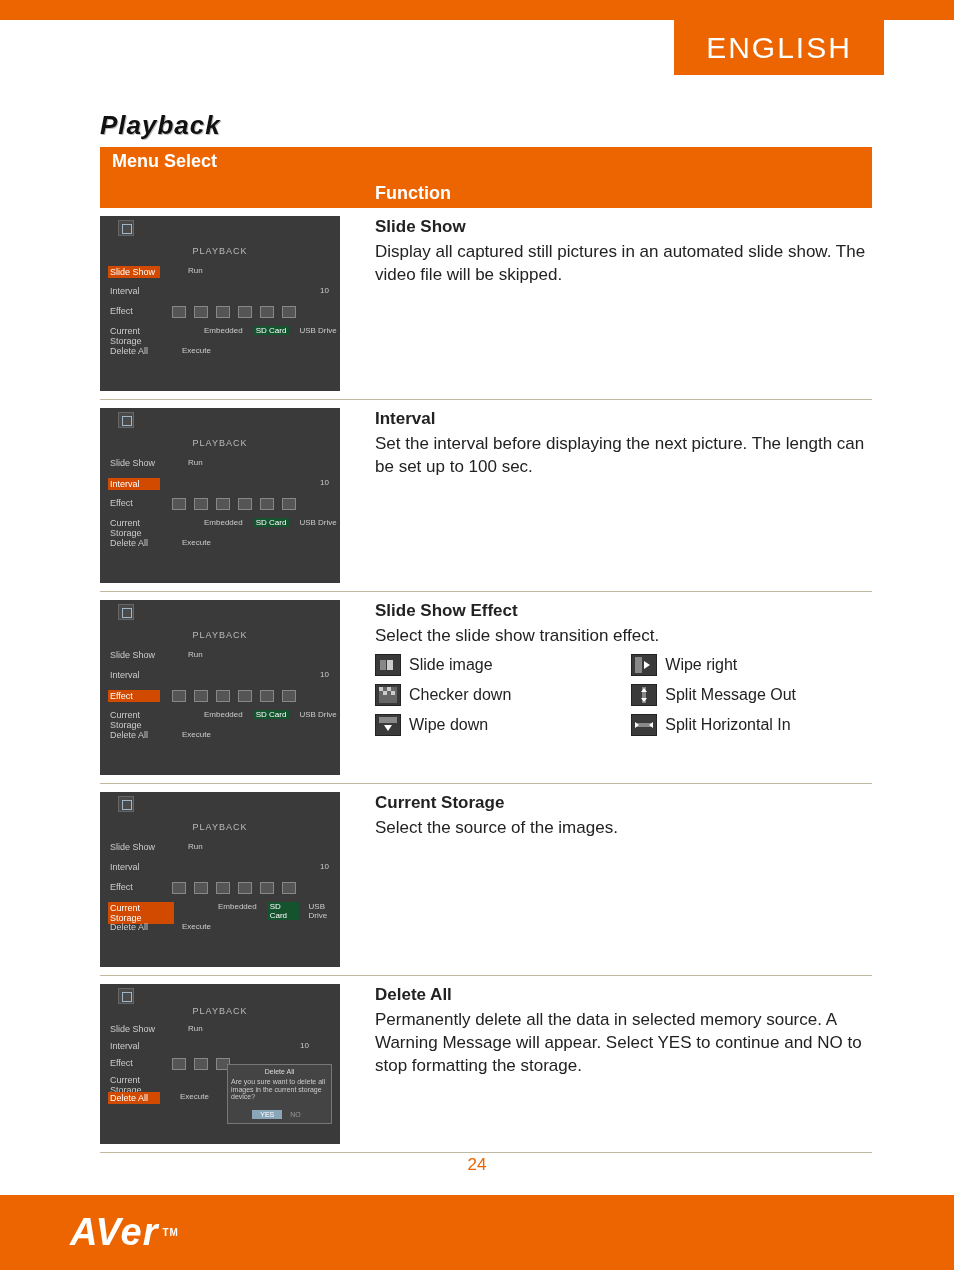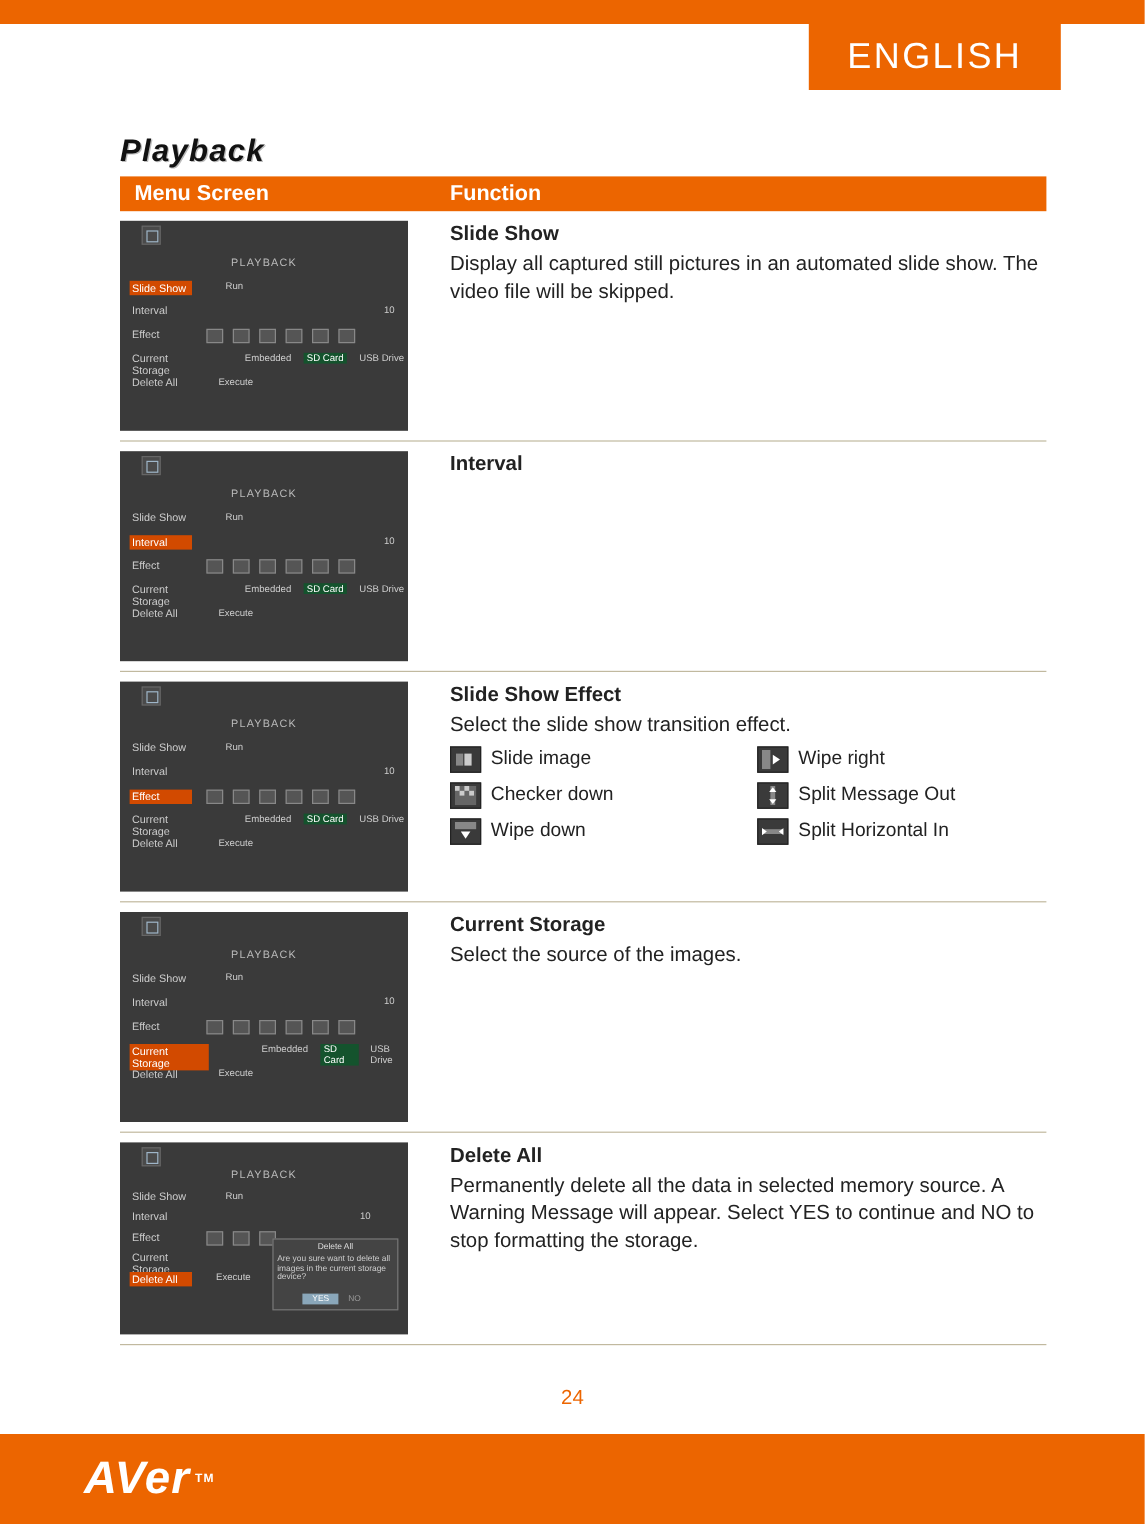--- a/index.html
+++ b/index.html
@@ -42,21 +42,21 @@
   }
   .header-row {
     background: #ec6500;
     color: #fff;
     display: flex;
     font-size: 18px;
     font-weight: bold;
     padding: 4px 0;
   }
   .col-menu { width: 275px; padding-left: 12px; }
-  .col-func { flex: 1; padding-left: 0; }
+  .col-func { flex: 1; padding-left: 0; margin-top: 32px; }
   .rows { }
   .row {
     display: flex;
     border-bottom: 1px solid #c1b99f;
     padding: 8px 0;
     min-height: 190px;
   }
   .menu-cell {
     width: 275px;
     padding-right: 12px;
@@ -156,21 +156,21 @@
 </style>
 </head>
 <body>
 
 <div class="topbar"></div>
 <div class="lang-tab">ENGLISH</div>
 
 <div class="content">
   <div class="section-title">Playback</div>
   <div class="header-row">
-    <div class="col-menu">Menu Screen</div>
+    <div class="col-menu">Menu Select</div>
     <div class="col-func">Function</div>
   </div>
 
   <div class="rows">
 
     <div class="row">
       <div class="menu-cell">
         <div class="menushot">
           <div class="tab"></div>
           <div class="bglabel">PLAYBACK</div>
@@ -226,20 +226,21 @@
             <span>Embedded</span>
             <span class="sel">SD Card</span>
             <span>USB Drive</span>
           </div>
           <div class="m-row" style="top:130px">Delete All</div>
           <div class="val" style="top:130px; left:82px">Execute</div>
         </div>
       </div>
       <div class="func-cell">
         <div class="func-title">Interval</div>
+        <div>Set the interval before displaying the next picture. The length can be set up to 100 sec.</div>
       </div>
     </div>
 
     <div class="row">
       <div class="menu-cell">
         <div class="menushot">
           <div class="tab"></div>
           <div class="bglabel">PLAYBACK</div>
           <div class="m-row" style="top:50px">Slide Show</div>
           <div class="val" style="top:50px; left:88px">Run</div>

